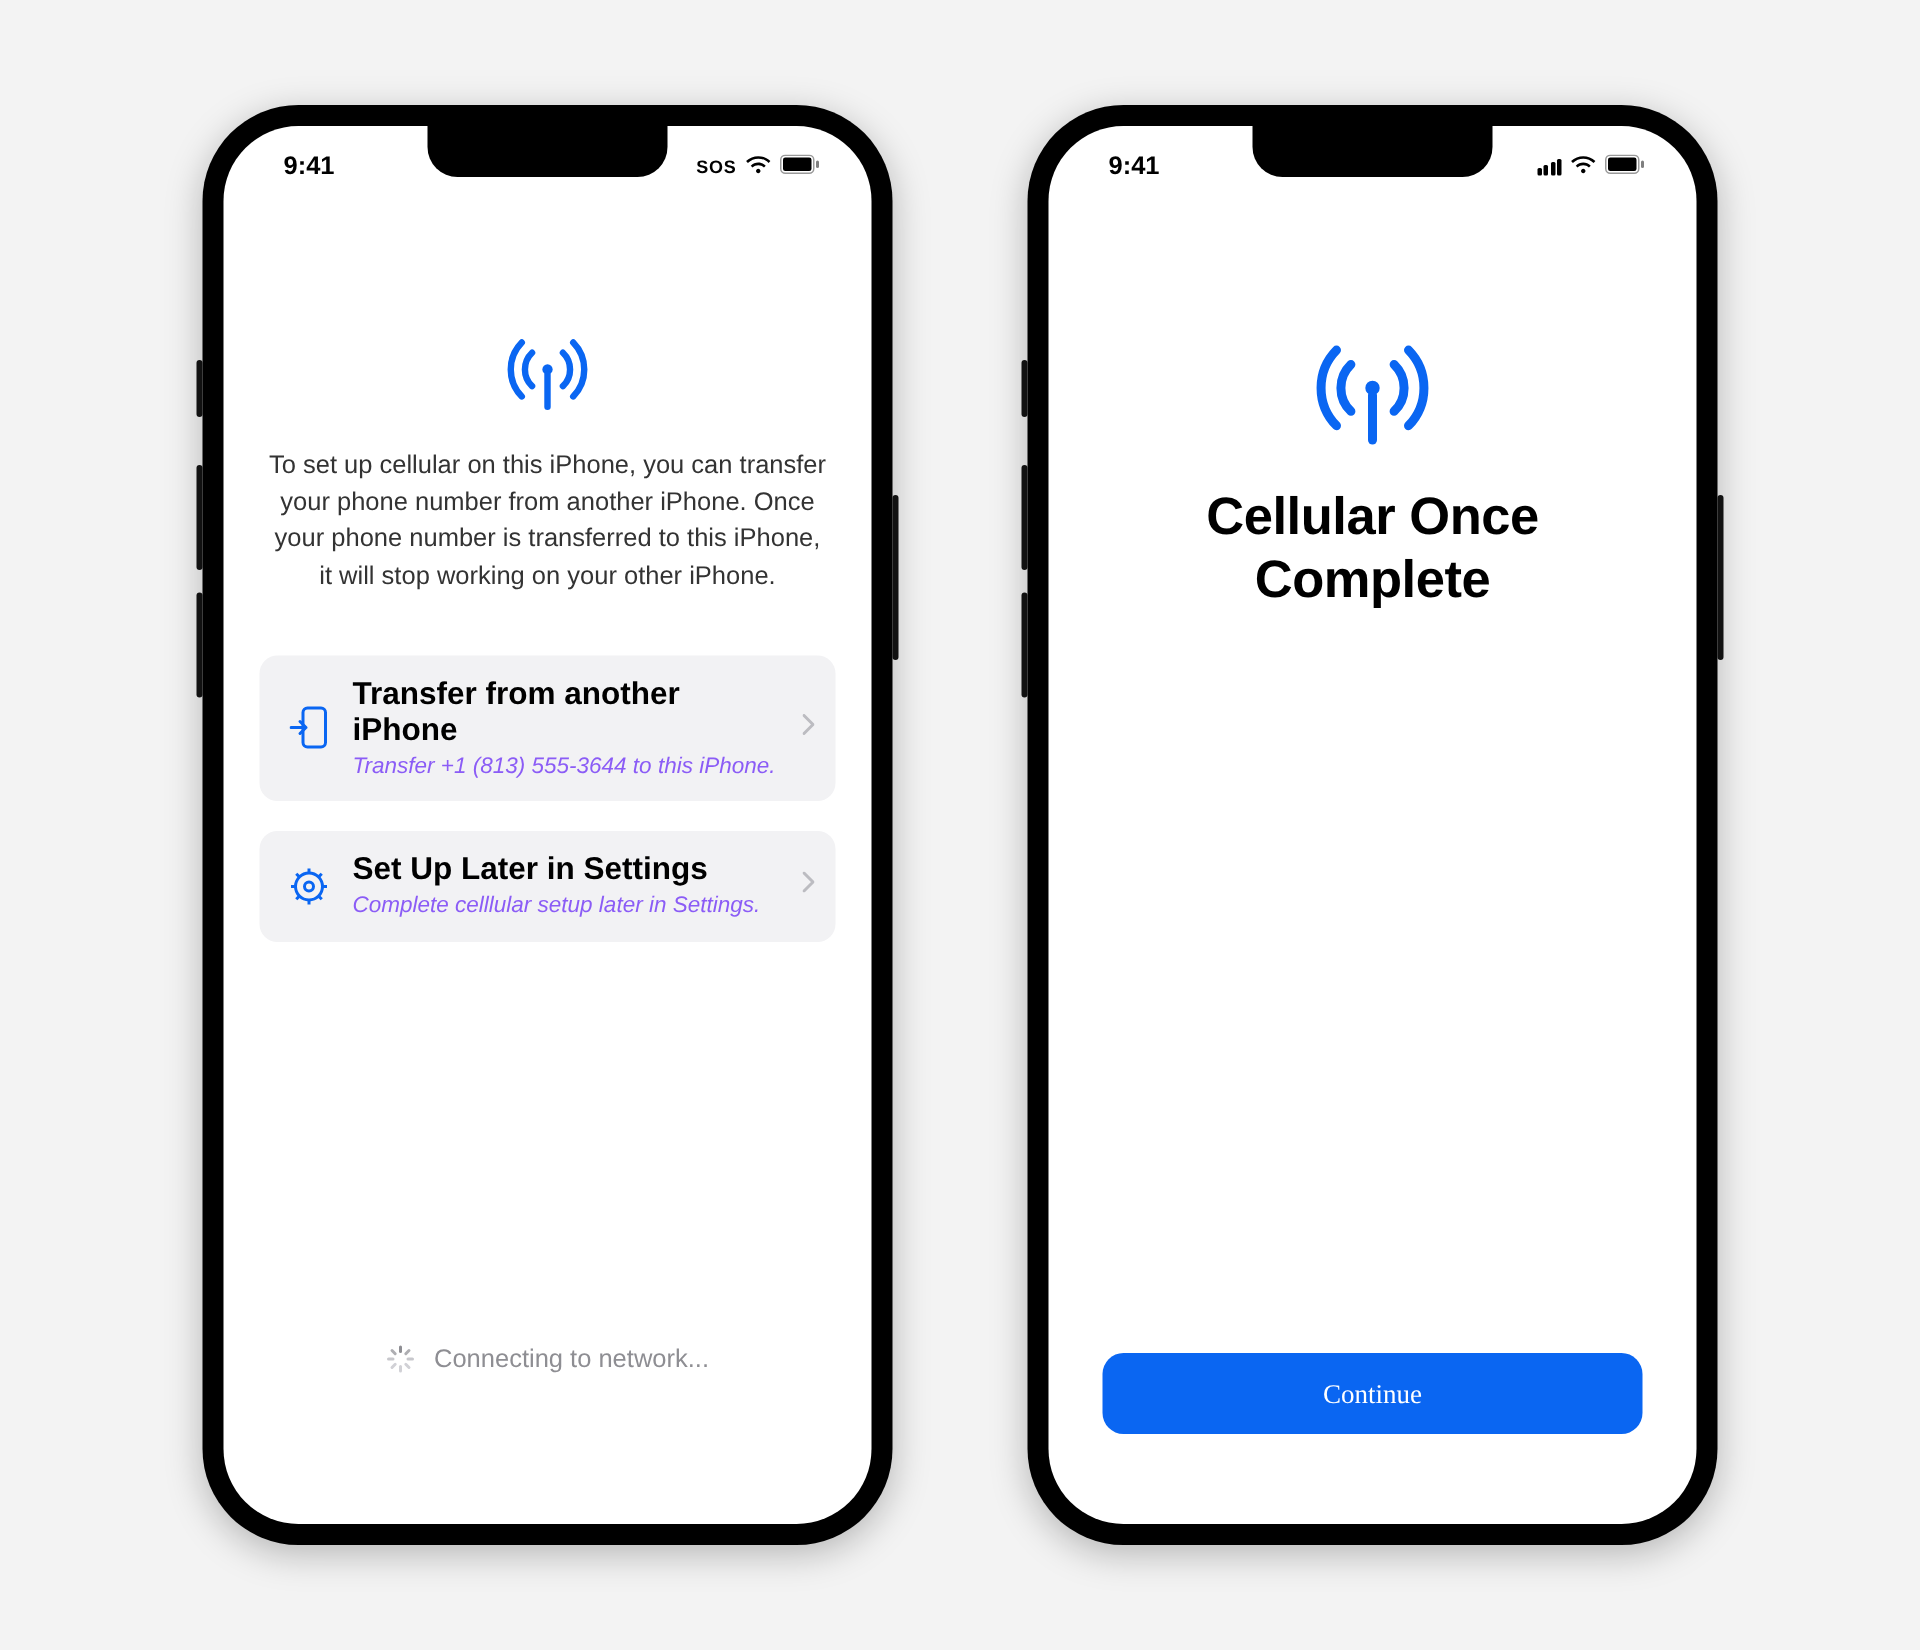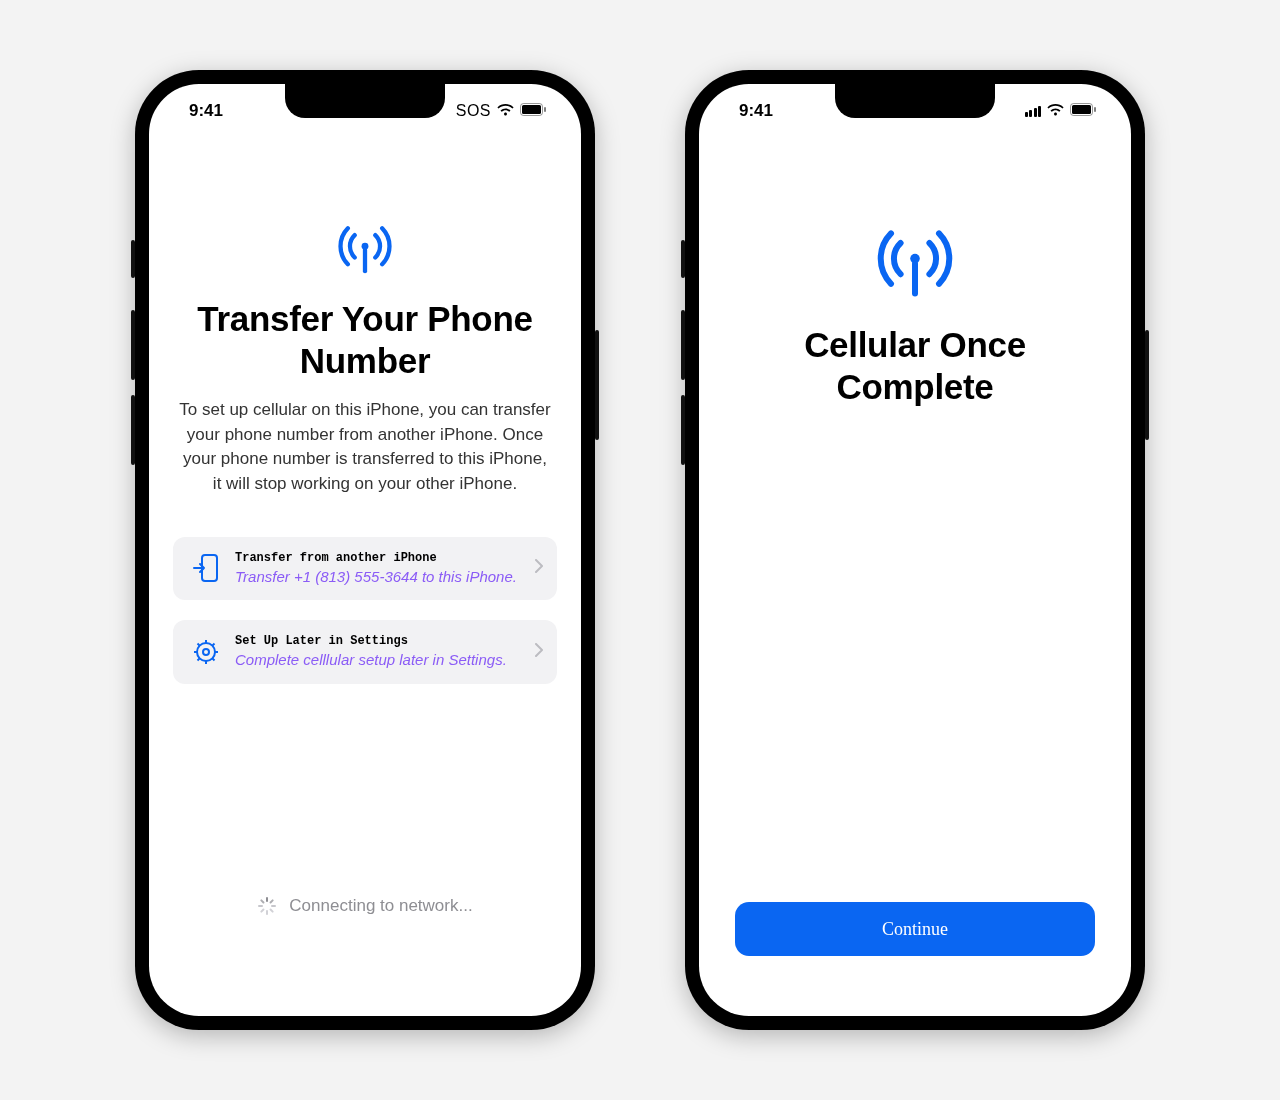--- a/index.html
+++ b/index.html
@@ -62,21 +62,21 @@
     font-weight: 600;
     font-size: 17px;
     color: #000;
     flex-shrink: 0;
   }
   .status-right {
     display: flex;
     align-items: center;
     gap: 6px;
   }
-  .sos { font-size: 16px; font-weight: 400; letter-spacing: 0.5px; }
+  .sos { font-size: 12px; font-weight: 700; letter-spacing: 0.5px; }
   .content {
     flex: 1;
     display: flex;
     flex-direction: column;
     padding: 0 24px;
     text-align: center;
   }
   .cellular-icon {
     margin: 80px auto 20px auto;
     display: flex;
@@ -110,25 +110,24 @@
   .option-icon {
     width: 38px;
     flex-shrink: 0;
     display: flex;
     justify-content: center;
     align-items: center;
     margin-right: 10px;
   }
   .option-text { flex: 1; }
   .option-title {
-    font-size: 12px;
+    font-size: 21px;
     font-weight: 600;
     color: #000;
     margin-bottom: 2px;
-    font-family: Liberation Mono, monospace;
   }
   .option-sub {
     font-size: 15px;
     color: #8b5cf6;
     line-height: 1.3;
     font-style: italic;
   }
   .chevron {
     color: #bcbcc1;
     flex-shrink: 0;
@@ -202,21 +201,20 @@
           <g stroke="#0a66f2" stroke-width="5" fill="none" stroke-linecap="round">
             <path d="M30 12 A30 30 0 0 0 30 54"></path>
             <path d="M38 20 A18 18 0 0 0 38 46"></path>
             <path d="M70 12 A30 30 0 0 1 70 54"></path>
             <path d="M62 20 A18 18 0 0 1 62 46"></path>
             <circle cx="50" cy="33" r="4" fill="#0a66f2" stroke="none"></circle>
             <line x1="50" y1="37" x2="50" y2="62"></line>
           </g>
         </svg>
       </div>
-      <h1 class="title">Transfer Your Phone Number</h1>
       <p class="description">To set up cellular on this iPhone, you can transfer your phone number from another iPhone. Once your phone number is transferred to this iPhone, it will stop working on your other iPhone.</p>
 
       <div class="option-card">
         <div class="option-icon">
           <svg width="26" height="30" viewBox="0 0 26 30">
               <rect x="9" y="2" width="15" height="26" rx="3" fill="none" stroke="#0a66f2" stroke-width="2"></rect>
               <path d="M1 15 L11 15 M7 11 L11 15 L7 19" fill="none" stroke="#0a66f2" stroke-width="2" stroke-linecap="round" stroke-linejoin="round"></path>
             </svg>
         </div>
         <div class="option-text">

